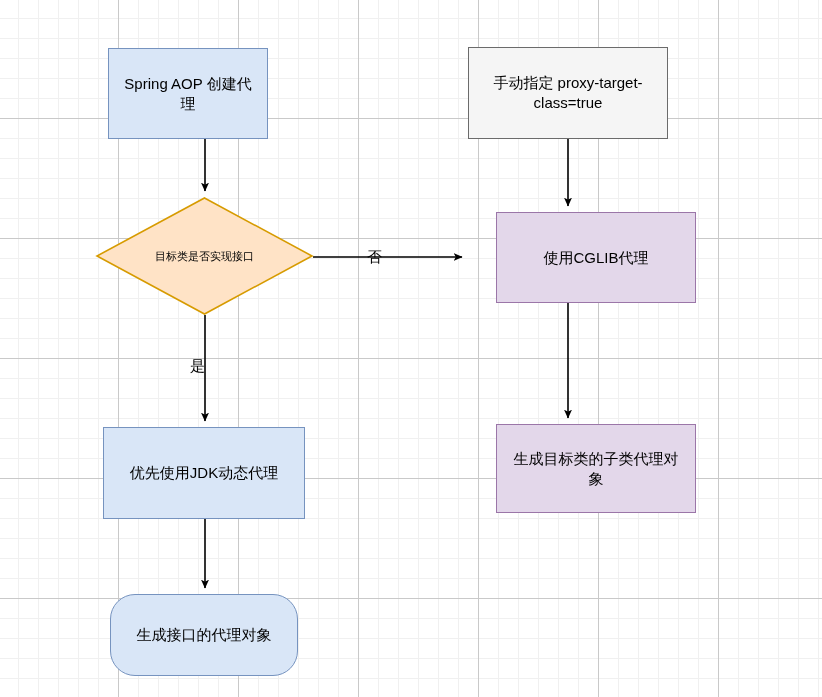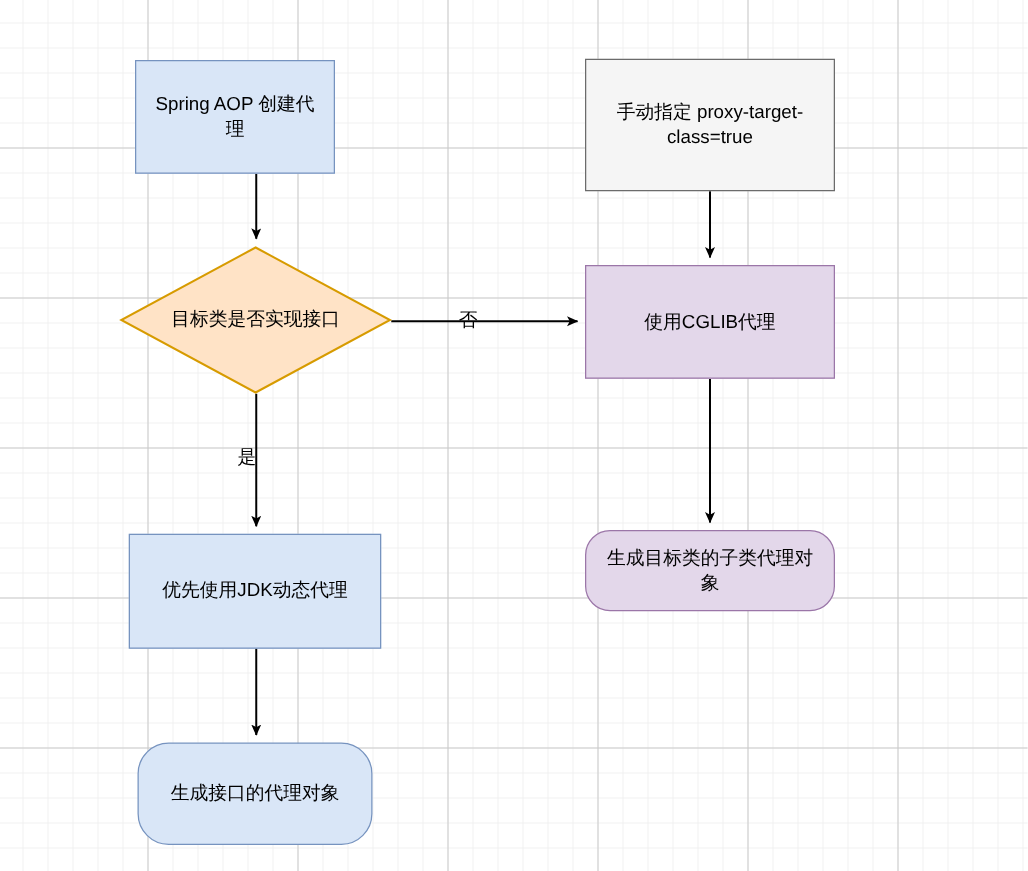--- a/index.html
+++ b/index.html
@@ -52,20 +52,21 @@
   }
 
   .node-blue {
     background: #d9e6f7;
     border: 1px solid #7693bf;
   }
 
   .node-purple {
     background: #e3d7ea;
     border: 1px solid #9b76a8;
+    margin-left: 28px;
   }
 
   .node-gray {
     background: #f5f5f5;
     border: 1px solid #6b6b6b;
   }
 
   .diamond-wrap {
     position: absolute;
     z-index: 3;
@@ -78,21 +79,21 @@
   }
   .diamond-label {
     position: absolute;
     left: 0;
     top: 0;
     width: 100%;
     height: 100%;
     display: flex;
     align-items: center;
     justify-content: center;
-    font-size: 15px;
+    font-size: 11px;
     line-height: 20px;
     color: #000000;
     text-align: center;
   }
 
   #edges {
     position: absolute;
     left: 0;
     top: 0;
     width: 822px;
@@ -144,40 +145,40 @@
 
     <g>
       <line x1="205" y1="516" x2="205" y2="588" stroke="#000000" stroke-width="1.6" marker-end="url(#arrow)"></line>
     </g>
   </svg>
 
   <div class="node node-blue" style="left:108px; top:48px; width:160px; height:91px;">
     <span>Spring AOP 创建代理</span>
   </div>
 
-  <div class="node node-gray" style="left:468px; top:47px; width:200px; height:106px;">
+  <div class="node node-gray" style="left:468px; top:47px; width:200px; height:92px;">
     <span>手动指定 proxy-target-class=true</span>
   </div>
 
   <div class="diamond-wrap" style="left:96px; top:197px; width:217px; height:118px;">
     <svg width="217" height="118" viewBox="0 0 217 118" xmlns="http://www.w3.org/2000/svg">
       <polygon points="108.5,1 216,59 108.5,117 1,59" fill="#ffe3c6" stroke="#d79b00" stroke-width="1.6"></polygon>
     </svg>
     <div class="diamond-label">目标类是否实现接口</div>
   </div>
 
   <div class="node node-purple" style="left:468px; top:212px; width:200px; height:91px;">
     <span>使用CGLIB代理</span>
   </div>
 
   <div class="node node-blue" style="left:103px; top:427px; width:202px; height:92px;">
     <span>优先使用JDK动态代理</span>
   </div>
 
-  <div class="node node-purple" style="left:468px; top:424px; width:200px; height:65px;border-radius:20px;">
+  <div class="node node-purple" style="left:468px; top:424px; width:200px; height:89px;">
     <span style="max-width:170px; display:inline-block;">生成目标类的子类代理对象</span>
   </div>
 
   <div class="node node-blue" style="left:110px; top:594px; width:188px; height:82px;border-radius:25px;">
     <span>生成接口的代理对象</span>
   </div>
 
   <div class="edge-label" style="left:367px; top:248px;">否</div>
 
   <div class="edge-label" style="left:190px; top:357px;">是</div>

